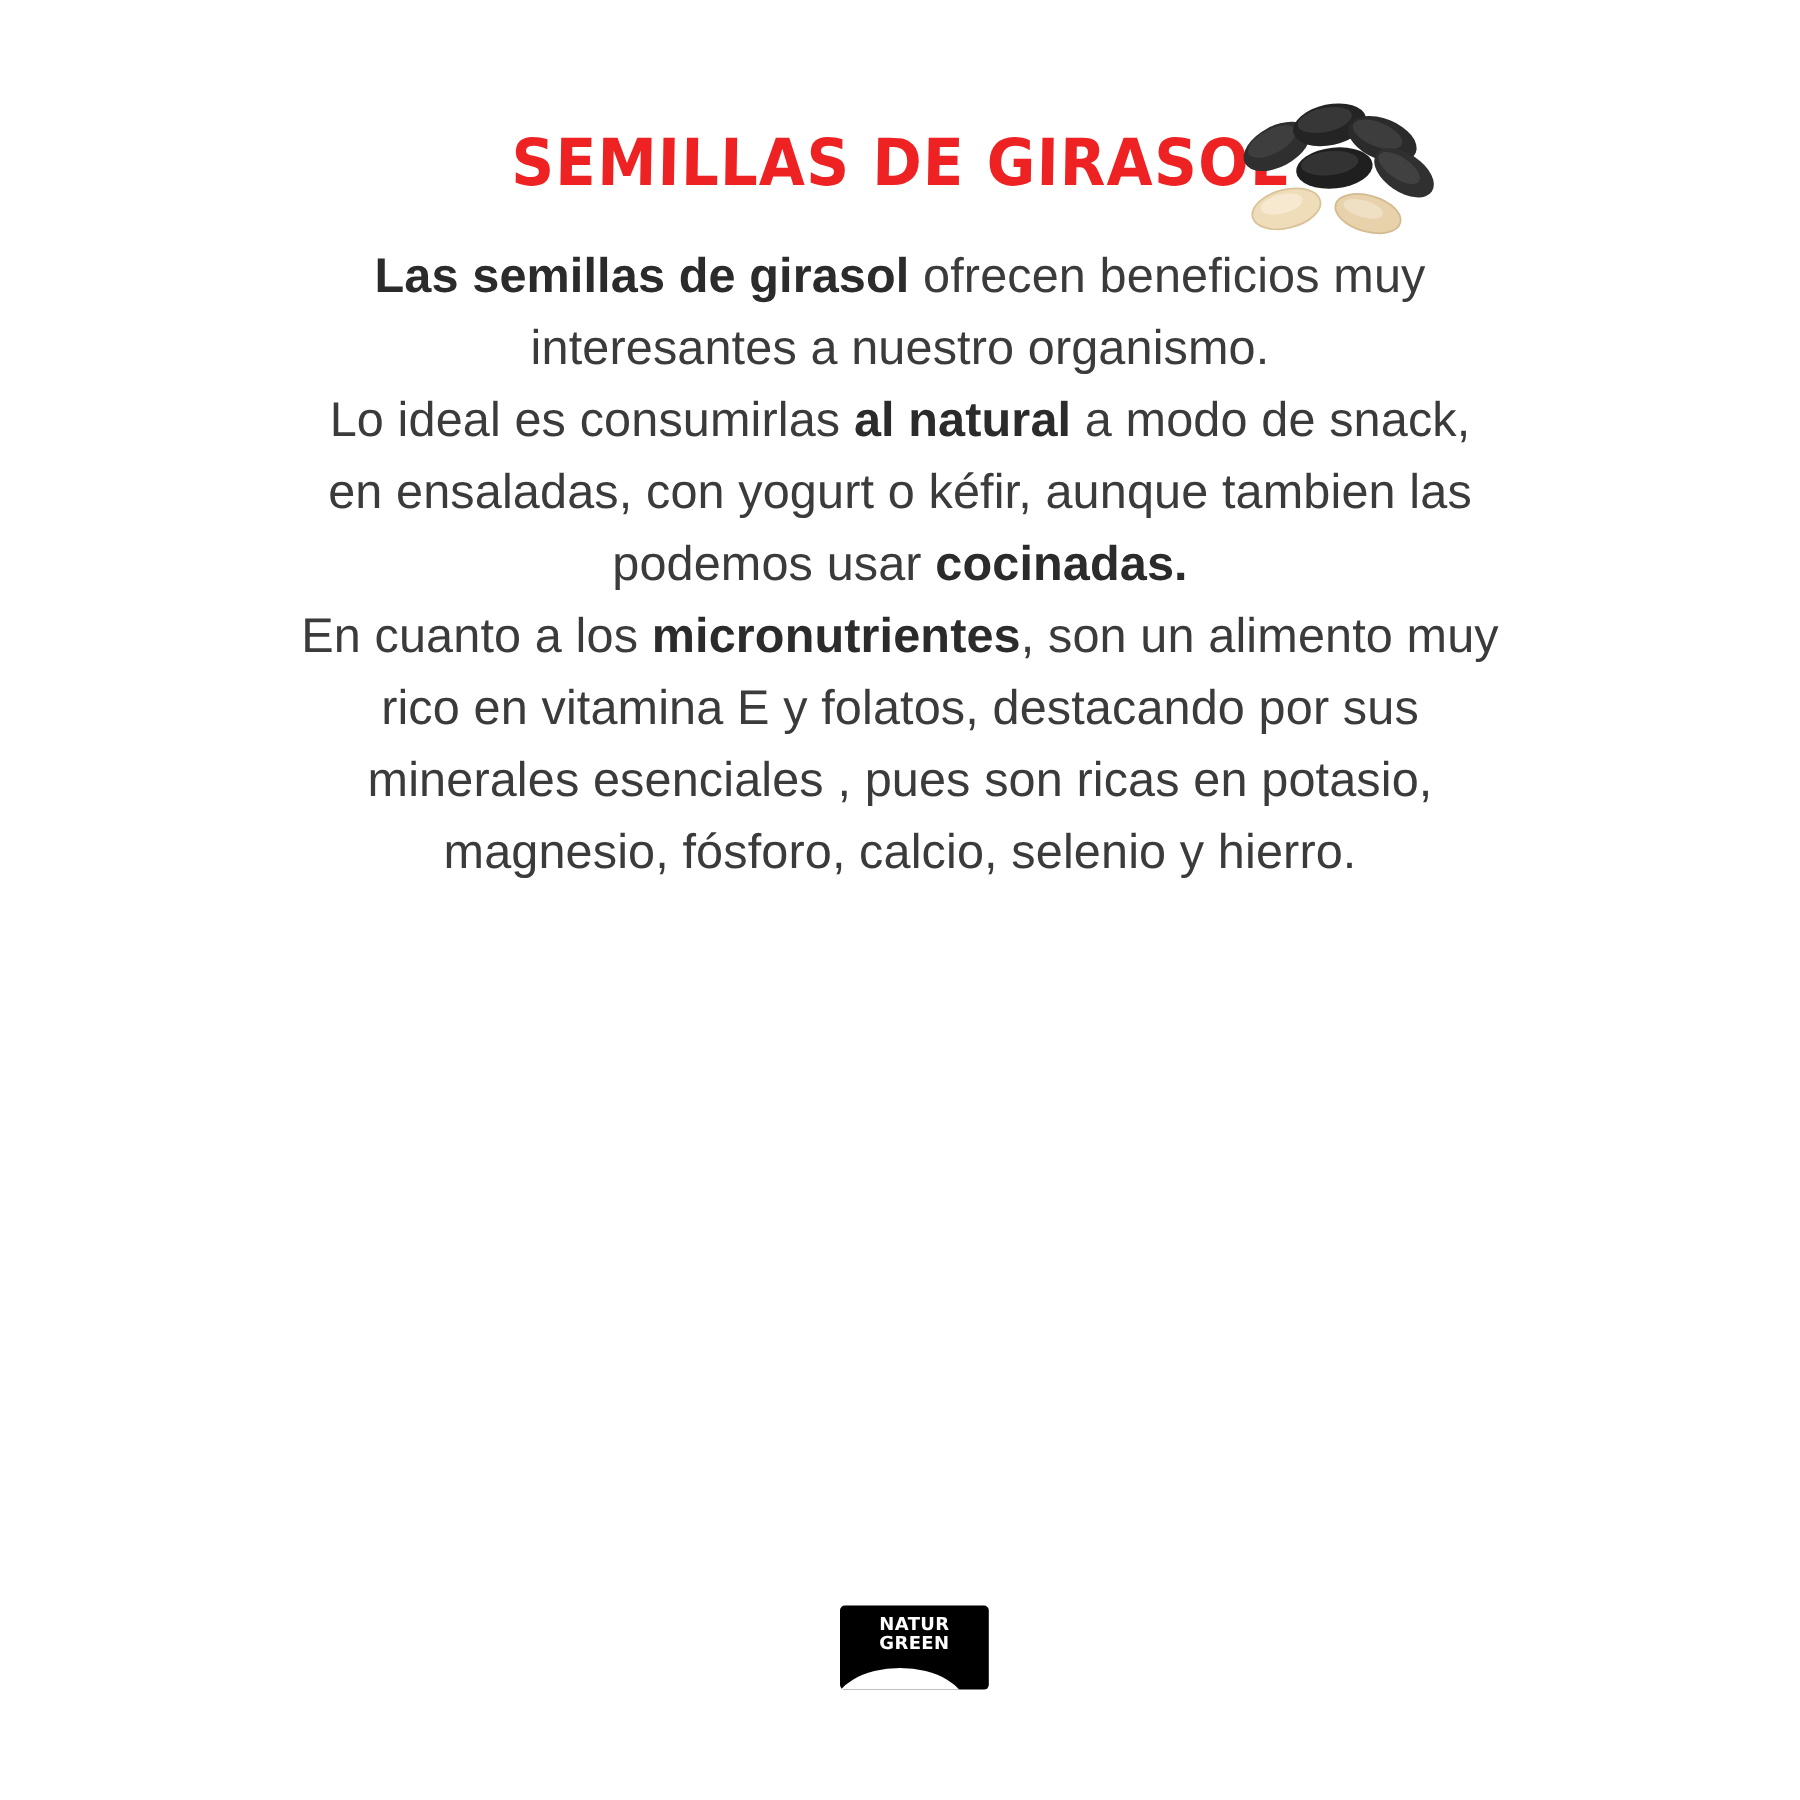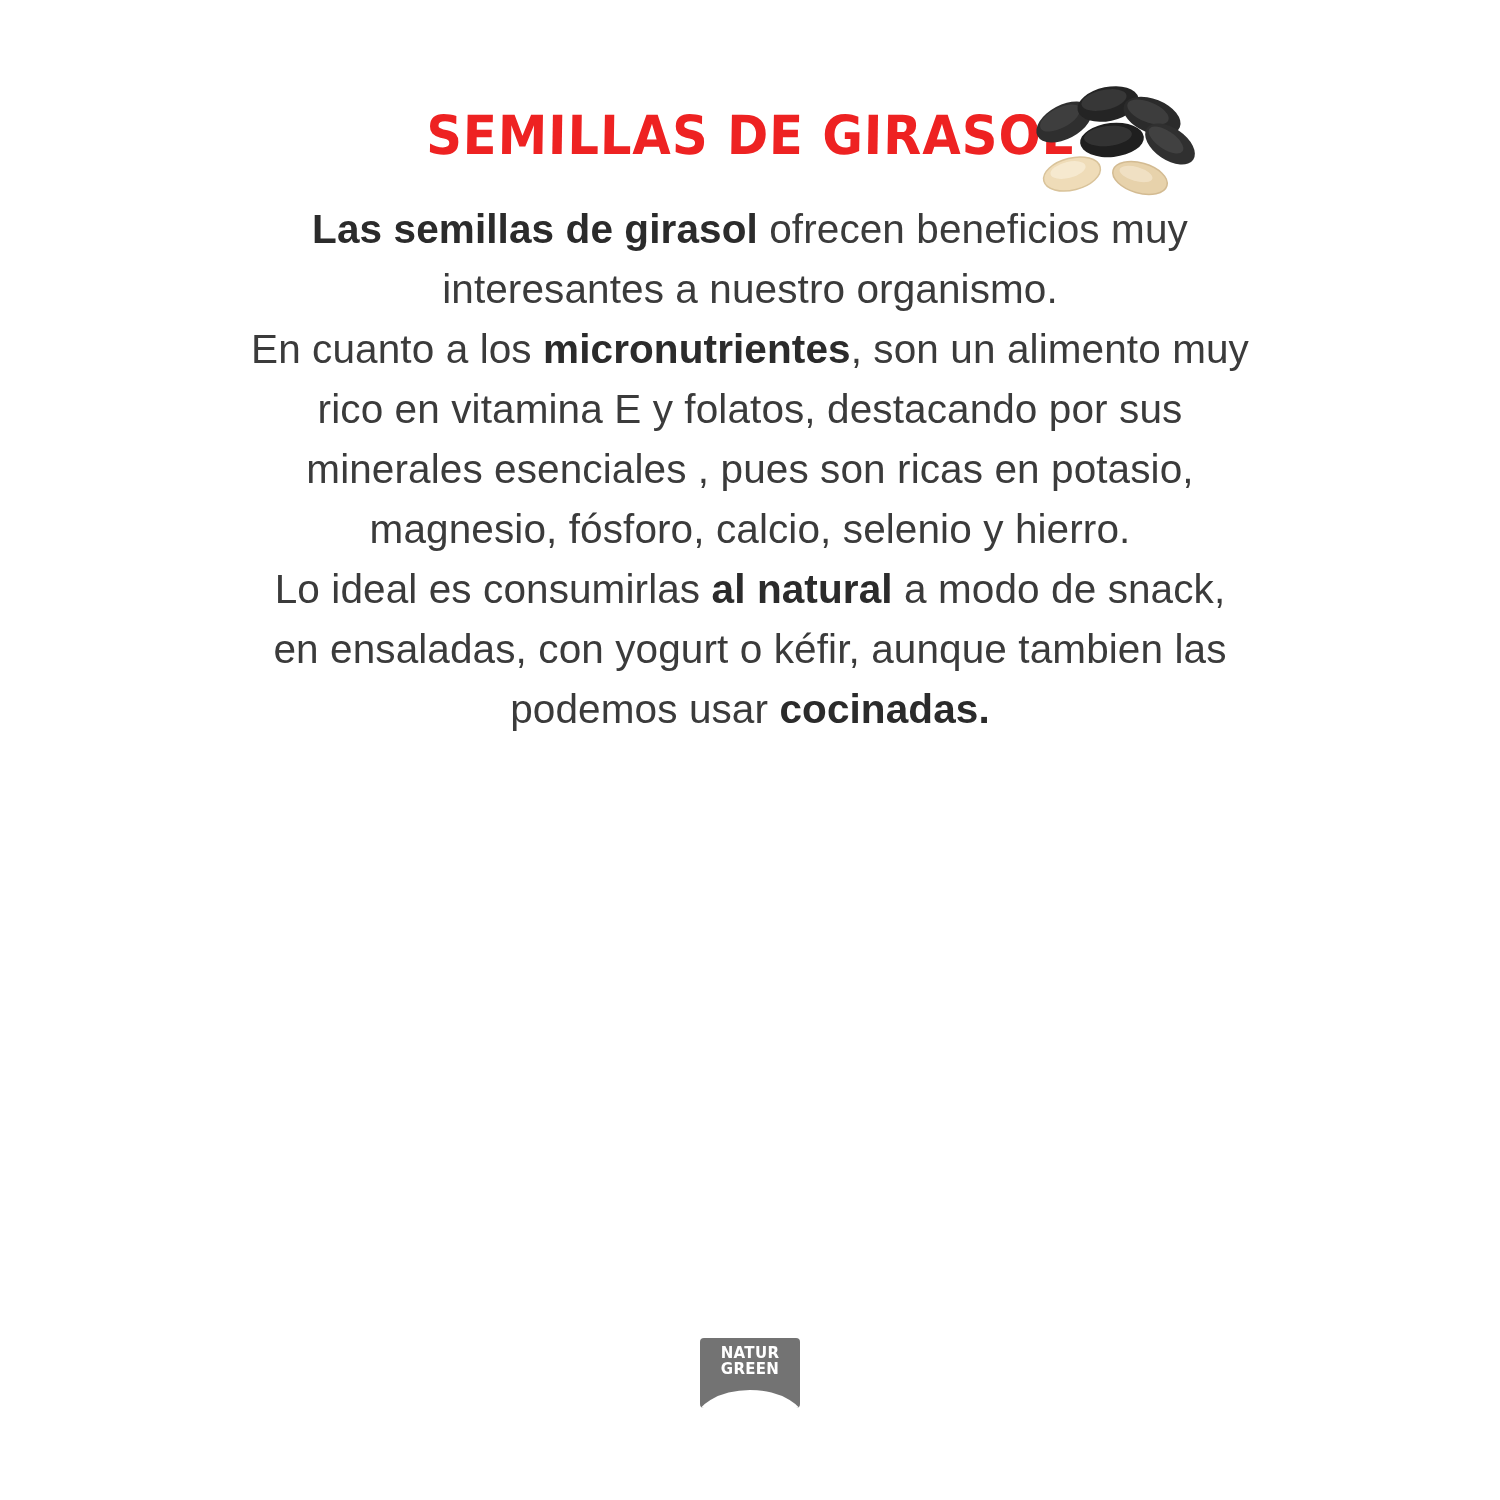--- a/index.html
+++ b/index.html
@@ -136,25 +136,25 @@
 
       <ellipse cx="72" cy="96" rx="29" ry="16" transform="rotate(-14 72 96)" fill="#efdcb8" stroke="#d9c39a" stroke-width="1.5"></ellipse>
       <ellipse cx="140" cy="100" rx="28" ry="15" transform="rotate(16 140 100)" fill="#e7d2ab" stroke="#d3bb92" stroke-width="1.5"></ellipse>
       <ellipse cx="68" cy="92" rx="18" ry="8" transform="rotate(-14 68 92)" fill="#f7ecd4" opacity="0.8"></ellipse>
       <ellipse cx="136" cy="96" rx="17" ry="7" transform="rotate(16 136 96)" fill="#f3e4c9" opacity="0.8"></ellipse>
     </g>
   </svg>
 
   <div class="body-text" style="color: rgb(59, 59, 59);">
     <p class="para"><b>Las semillas de girasol</b><span> ofrecen beneficios muy interesantes a nuestro organismo.</span></p>
+    <p class="para"><span>Lo ideal es consumirlas </span><b>al natural</b><span> a modo de snack, en ensaladas, con yogurt o kéfir, aunque tambien las podemos usar </span><b>cocinadas.</b></p>
     <p class="para"><span>En cuanto a los </span><b>micronutrientes</b><span>, son un alimento muy rico en vitamina E y folatos, destacando por sus minerales esenciales , pues son ricas en potasio, magnesio, fósforo, calcio, selenio y hierro.</span></p>
-    <p class="para"><span>Lo ideal es consumirlas </span><b>al natural</b><span> a modo de snack, en ensaladas, con yogurt o kéfir, aunque tambien las podemos usar </span><b>cocinadas.</b></p>
   </div>
 
-  <div class="logo" style="background: #737373;">
+  <div class="logo" style="background: #000000; padding-left: 24px;">
     <div class="logo-text">
       <span>NATUR</span><br>
       <span>GREEN</span>
     </div>
     <div class="logo-swoosh"></div>
   </div>
 
 </div>
 
 </body></html>

